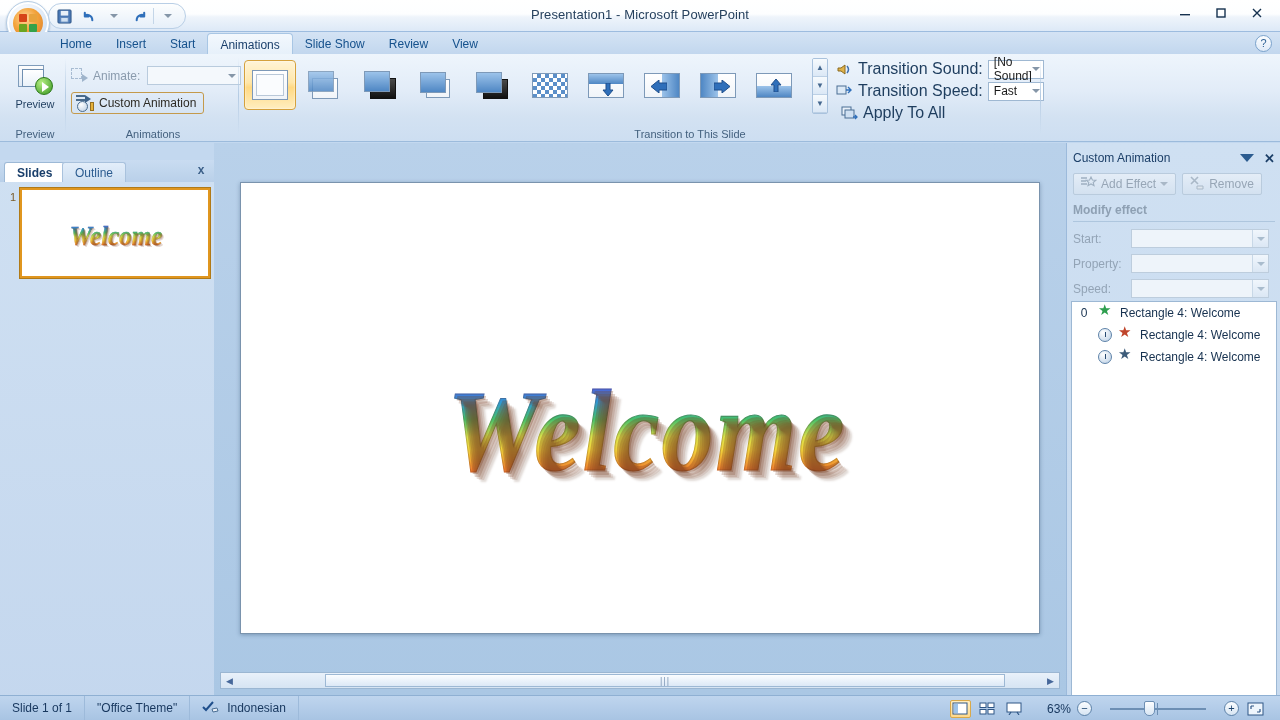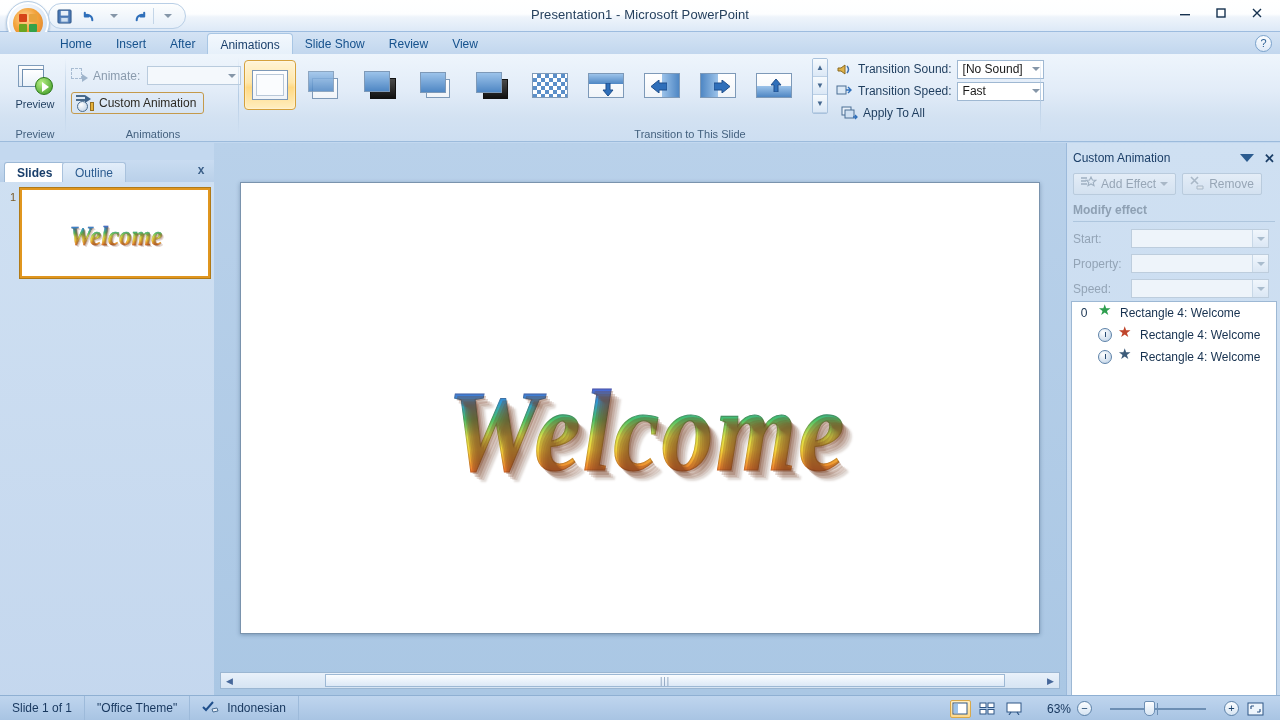--- a/index.html
+++ b/index.html
@@ -158,21 +158,21 @@
     background-image:
       linear-gradient(45deg,#5b8fc9 25%,transparent 25%,transparent 75%,#5b8fc9 75%),
       linear-gradient(45deg,#5b8fc9 25%,transparent 25%,transparent 75%,#5b8fc9 75%);
     background-size:8px 8px; background-position:0 0,4px 4px; background-color:#ffffff; }
   .gal-scroll{ position:absolute; left:572px; top:4px; width:16px; height:56px;
     display:flex; flex-direction:column; border:1px solid #a9c2dd; border-radius:2px; overflow:hidden; }
   .gal-scroll div{ flex:1; display:flex; align-items:center; justify-content:center;
     background:linear-gradient(to bottom,#f6fafd,#dbe8f6); border-bottom:1px solid #bcd0e5; font-size:8px; color:#45688f; }
   .tr-opts{ position:absolute; left:596px; top:4px; width:208px; }
   .tr-row{ display:flex; align-items:center; height:22px; gap:5px; }
-  .tr-lbl{ font-size:12px; color:#1e3d5e; white-space:nowrap; }
+  .tr-lbl{ font-size:16px; color:#1e3d5e; white-space:nowrap; }
   .tr-combo{ width:88px; height:19px; border:1px solid #9fb8d2; background:#fff;
     display:flex; align-items:center; padding:0 3px 0 5px; font-size:12px; color:#1a1a1a; justify-content:space-between; }
   .mini-ico{ width:17px; height:15px; position:relative; }
   .applybtn{ display:flex; align-items:center; gap:5px; height:20px; padding:0 4px; border:1px solid transparent; border-radius:3px; }
 
   
   #grp-adv{ left:1042px; width:236px; }
   .adv-title{ position:absolute; left:6px; top:5px; font-size:12px; color:#1e3d5e; }
   .adv-row{ position:absolute; left:8px; display:flex; align-items:center; gap:6px; font-size:12px; color:#1e3d5e; }
   .cbx{ width:13px; height:13px; border:1px solid #7c9cbd; background:linear-gradient(to bottom,#fff,#eaf1f9);
@@ -327,21 +327,21 @@
             <path d="M2 2 L10 10 M10 2 L2 10" stroke="#15314f" stroke-width="1.4"></path>
           </svg>
       </div>
     </div>
   </div>
 
   <div class="tabstrip">
     <div class="tabs">
       <div class="tab">Home</div>
       <div class="tab">Insert</div>
-      <div class="tab">After</div>
+      <div class="tab">Start</div>
       <div class="tab active">Animations</div>
       <div class="tab">Slide Show</div>
       <div class="tab">Review</div>
       <div class="tab">View</div>
     </div>
     <div class="helpbtn">?</div>
   </div>
 
   <div class="ribbon">
 

